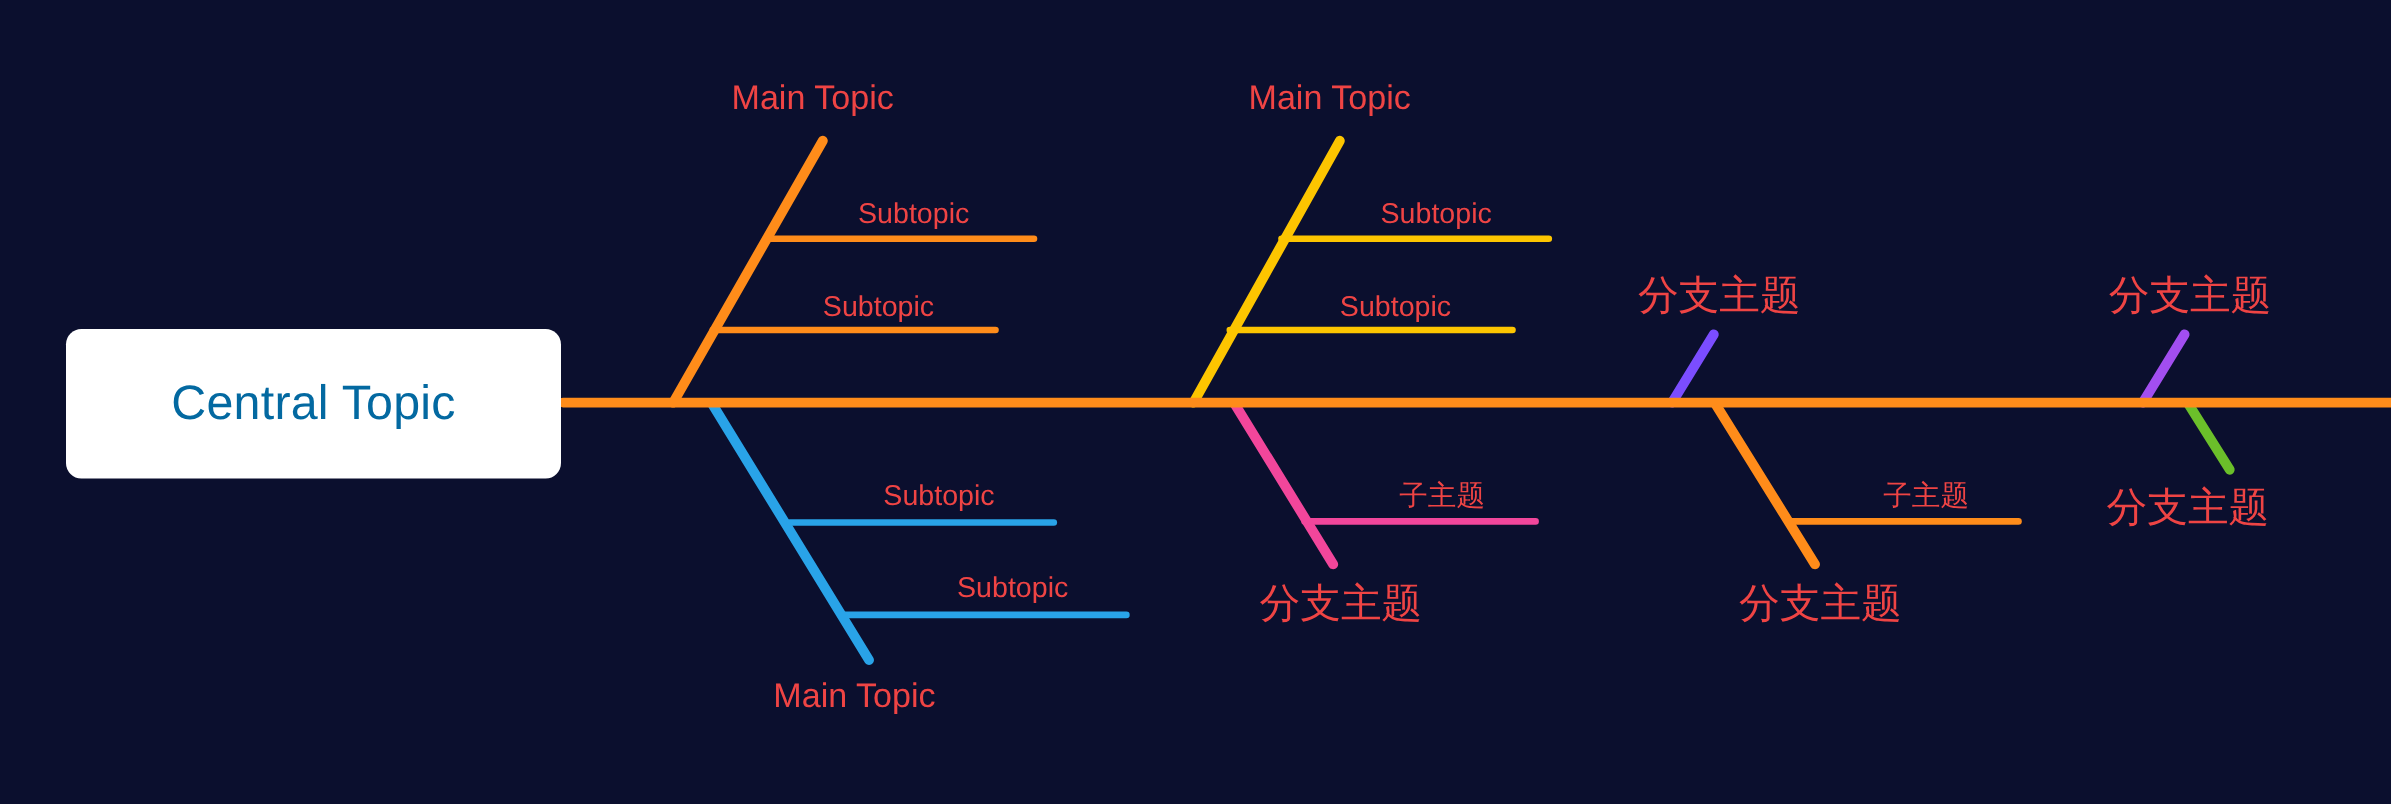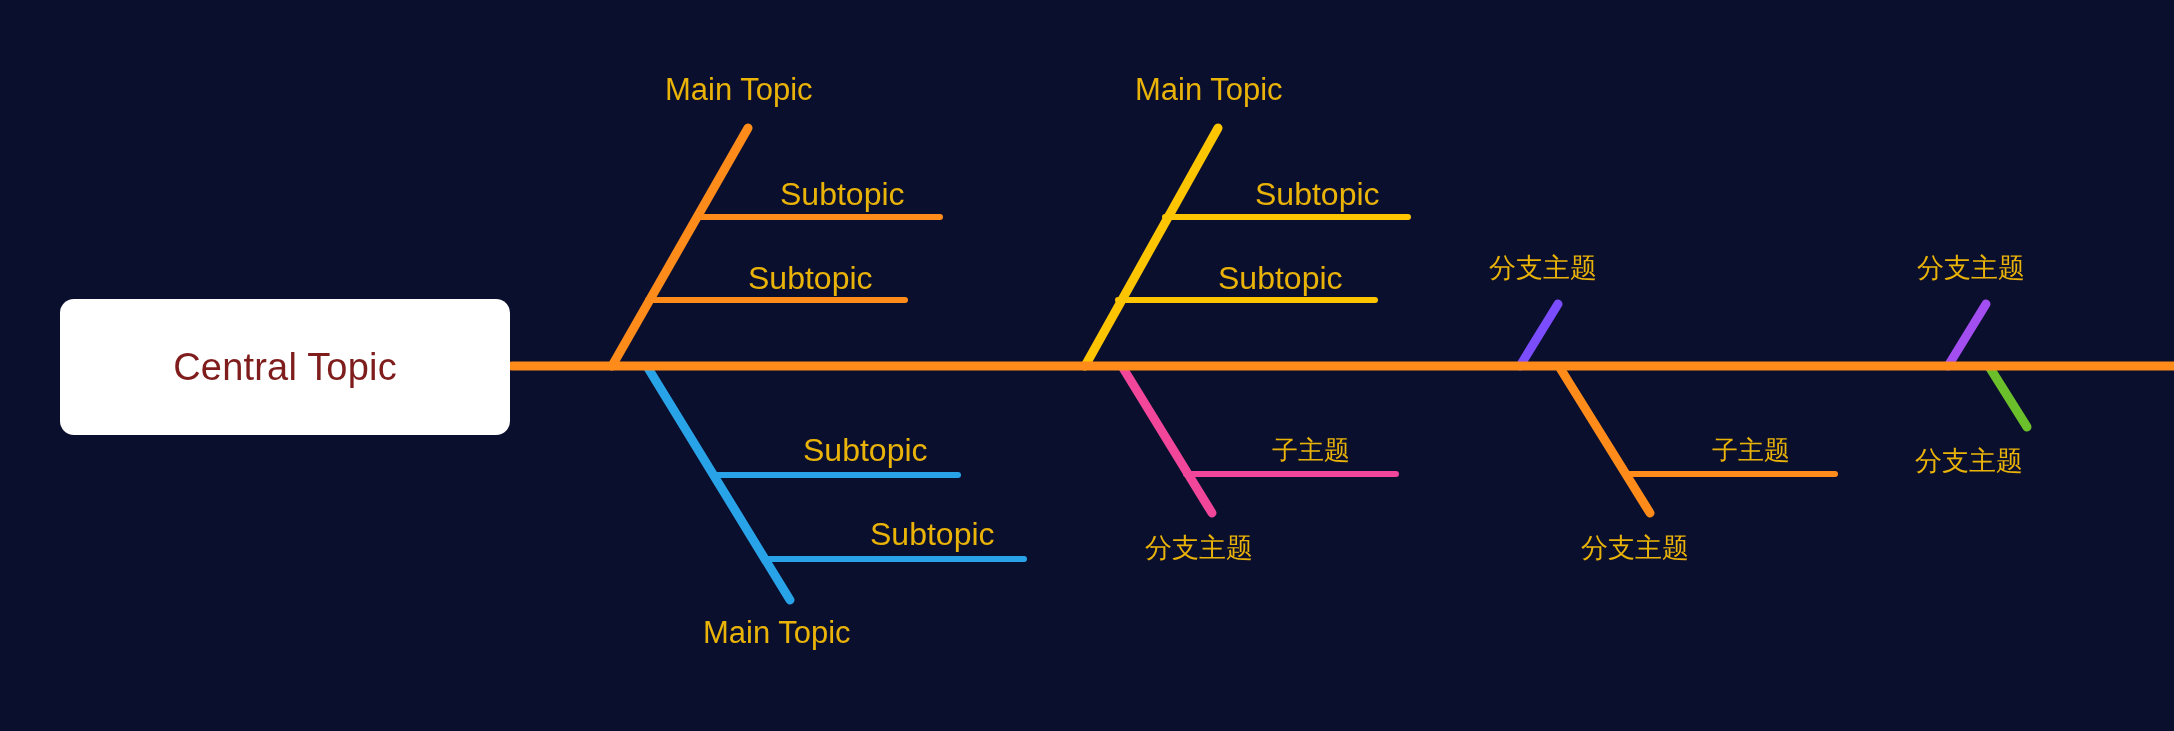--- a/index.html
+++ b/index.html
@@ -28,35 +28,35 @@
     top: 299px;
     width: 450px;
     height: 136px;
     background: #ffffff;
     border-radius: 14px;
     display: flex;
     align-items: center;
     justify-content: center;
   }
   .central-label {
-    color: #7f1d1d;
-    font-size: 38px;
+    color: #0369a1;
+    font-size: 44px;
     font-weight: 400;
     letter-spacing: 0.2px;
     white-space: nowrap;
   }
   .node-label {
     position: absolute;
-    color: #eab308;
+    color: #ef4444;
     white-space: nowrap;
     line-height: 1;
   }
   .lbl-main { font-size: 31px; }
-  .lbl-sub  { font-size: 32px; }
-  .lbl-cjk-main { font-size: 27px; }
+  .lbl-sub  { font-size: 26px; }
+  .lbl-cjk-main { font-size: 37px; }
   .lbl-cjk-sub  { font-size: 26px; }
   .anchor-left   { transform: translate(0, -50%); }
 </style>
 </head>
 <body>
 
 <div id="canvas">
 
   <svg id="svg-layer" viewBox="0 0 2174 731" xmlns="http://www.w3.org/2000/svg">
     <g id="branch-lines">

